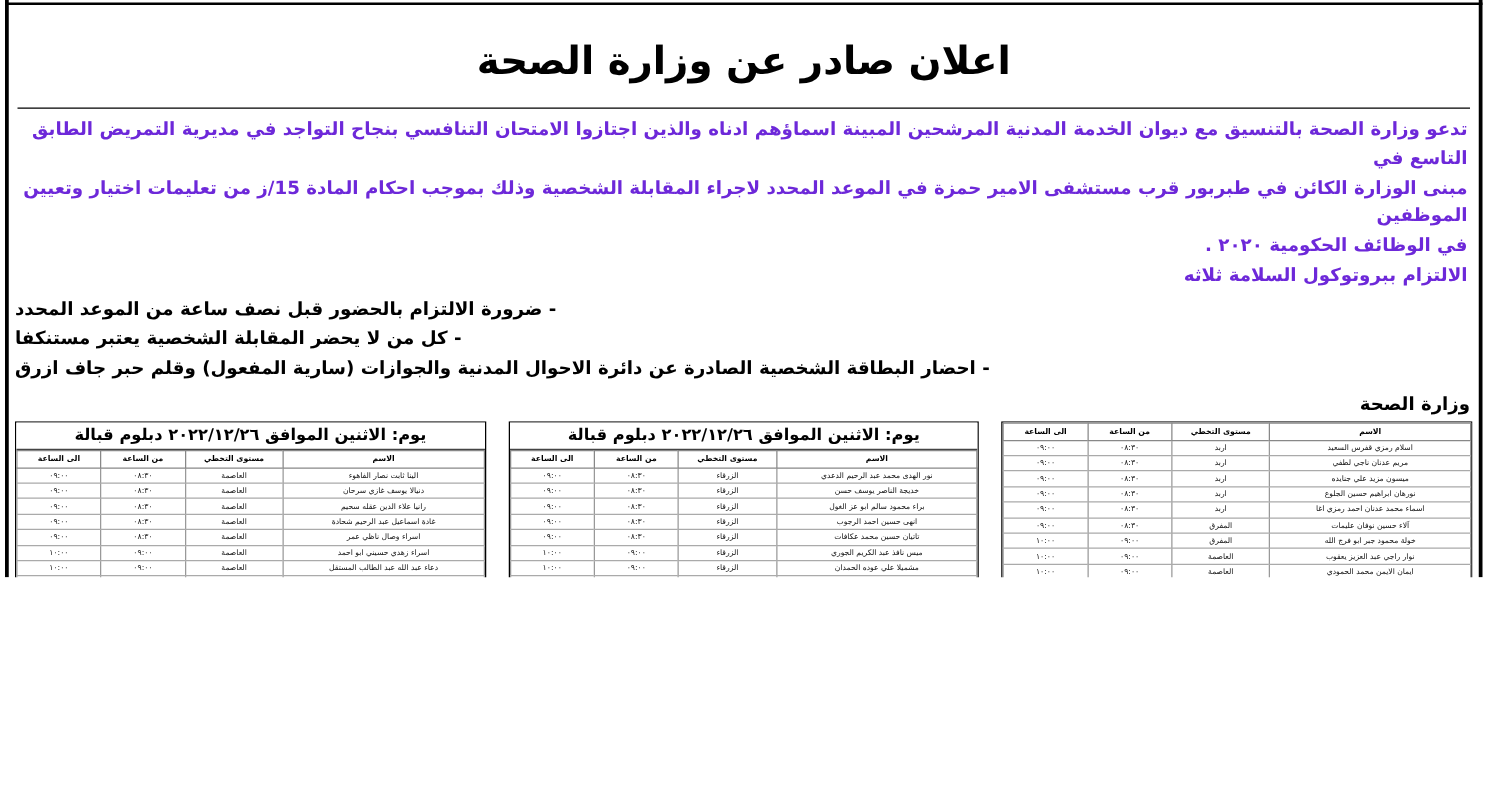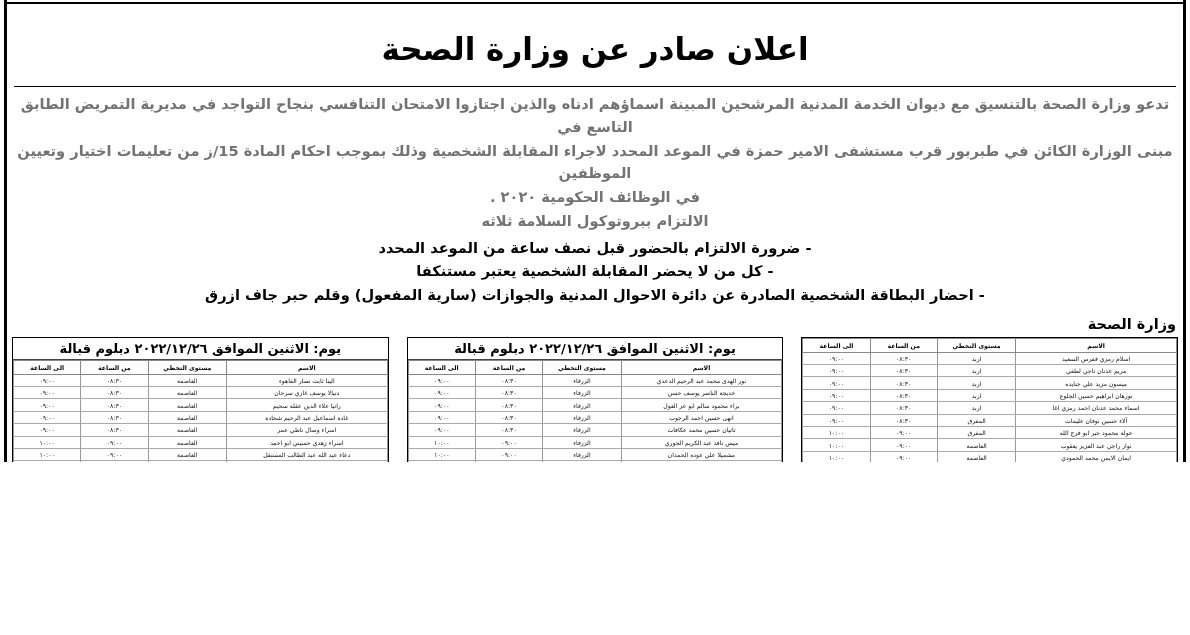--- a/index.html
+++ b/index.html
@@ -50,30 +50,30 @@
   }
   .hr-thin {
     border: 0;
     border-top: 1px solid #000;
     margin: 10px 2px 6px 2px;
   }
   .body-par {
     font-size: 14.6px;
     font-weight: bold;
     line-height: 1.56;
-    text-align: center;
-    color: #737373;
+    text-align: right;
+    color: #6d28d9;
     padding: 0 4px;
   }
   .body-par p { margin: 0 0 1px 0; }
   .bullets {
     font-size: 14.6px;
     font-weight: bold;
     line-height: 1.62;
-    text-align: center;
+    text-align: left;
     color: #000;
     margin-top: 3px;
   }
   .bullets div { margin: 0; }
 
   .ministry-tag {
     font-size: 14.5px;
     font-weight: bold;
     color: #000;
     margin: 9px 2px 5px 2px;

